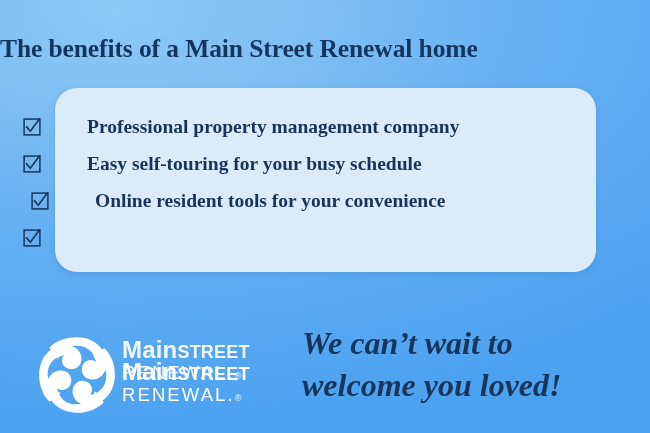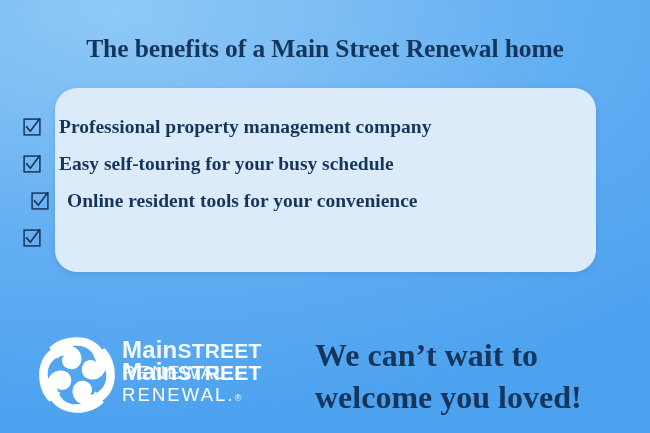--- a/index.html
+++ b/index.html
@@ -24,21 +24,20 @@
       radial-gradient(120% 95% at 18% 2%, #8fc9f6 0%, #7bbdf4 28%, #62aef2 58%, #4da2ef 100%),
       linear-gradient(160deg, #8cc7f6 0%, #6fb5f3 42%, #4fa3ef 100%);
   }
 
   
   #headline {
     position: absolute;
     left: 0;
     top: 34px;
     width: 650px;
-    text-align: center;
     font-family: "Liberation Serif", "DejaVu Serif", serif;
     font-weight: bold;
     font-size: 25.5px;
     letter-spacing: -0.1px;
     color: #16355c;
     white-space: nowrap;
   }
 
   
   #benefits-card {
@@ -52,20 +51,21 @@
     box-shadow: 0 2px 6px rgba(30, 80, 140, 0.16);
   }
 
   .benefit-row {
     position: absolute;
     left: 23px;
     right: 16px;
     height: 34px;
     display: flex;
     align-items: center;
+    gap: 28px;
   }
   .benefit-row.r0 { top: 110px; }
   .benefit-row.r1 { top: 147px; }
   .benefit-row.r2 { top: 184px; padding-left: 8px; }
   .benefit-row.r3 { top: 221px; }
 
   .check-icon {
     flex: 0 0 auto;
     width: 18px;
     height: 18px;
@@ -110,21 +110,21 @@
     font-family: "Liberation Sans", "DejaVu Sans", sans-serif;
   }
   .wordmark .wm-main {
     font-weight: bold;
     font-size: 24px;
     letter-spacing: 0.2px;
     line-height: 1;
     white-space: nowrap;
   }
   .wordmark .wm-main .sm {
-    font-size: 21px;
+    font-size: 18px;
   }
   .wordmark .wm-sub {
     font-weight: normal;
     font-size: 18.5px;
     letter-spacing: 2.1px;
     line-height: 1;
     margin-top: 2px;
     white-space: nowrap;
   }
   .wordmark .wm-sub .reg {
@@ -138,29 +138,29 @@
     opacity: 0.92;
   }
   
   #wordmark-main {
     top: 34px;
   }
 
   
   #tagline {
     position: absolute;
-    left: 315px;
+    left: 302px;
     top: 322px;
     width: 336px;
     font-family: "Liberation Serif", "DejaVu Serif", serif;
+    font-style: italic;
     font-weight: bold;
     font-size: 32px;
     line-height: 1.32;
     color: #16355c;
-    margin-top: 12px;
   }
   #tagline .tl-line { display: block; white-space: nowrap; }
 </style>
 </head>
 <body>
 
 <div id="promo-root">
 
   <div id="headline">The benefits of a Main Street Renewal home</div>
 

